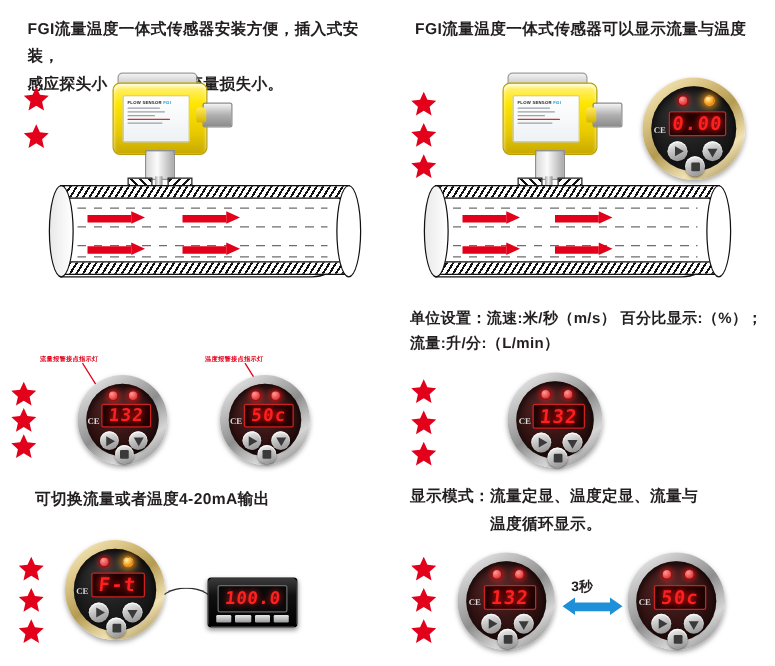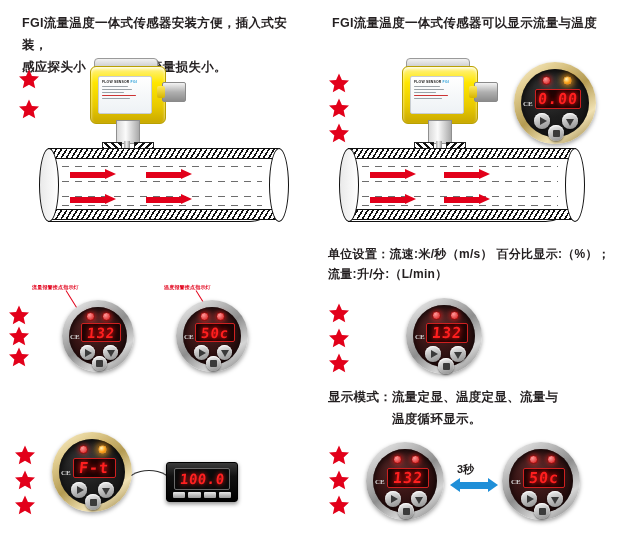--- a/index.html
+++ b/index.html
@@ -326,20 +326,21 @@
           </div>
         <div class="btn down" style="left:34px;top:38px;width:15px;height:15px;">
             <i class="gl"></i>
           </div>
         <div class="btn stop" style="left:23px;top:49px;width:15px;height:15px;">
             <i class="gl"></i>
           </div>
       </div>
     </div>
 
+    <div class="caption" style="left:28px;top:388px;width:282px;">可切换流量或者温度4-20mA输出</div>
 
     <div class="star" style="left:14px;top:444px;">
       <svg viewBox="0 0 24 24">
           <polygon fill="#e2001a" points="12,1.5 15.2,8.6 22.9,9.4 17.1,14.6 18.8,22.2 12,18.2 5.2,22.2 6.9,14.6 1.1,9.4 8.8,8.6"></polygon>
         </svg>
     </div>
     <div class="star" style="left:14px;top:469px;">
       <svg viewBox="0 0 24 24">
           <polygon fill="#e2001a" points="12,1.5 15.2,8.6 22.9,9.4 17.1,14.6 18.8,22.2 12,18.2 5.2,22.2 6.9,14.6 1.1,9.4 8.8,8.6"></polygon>
         </svg>

